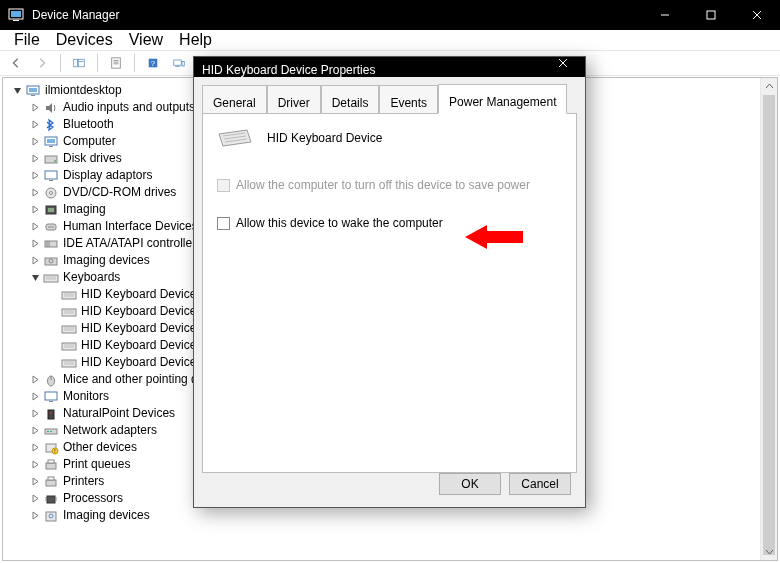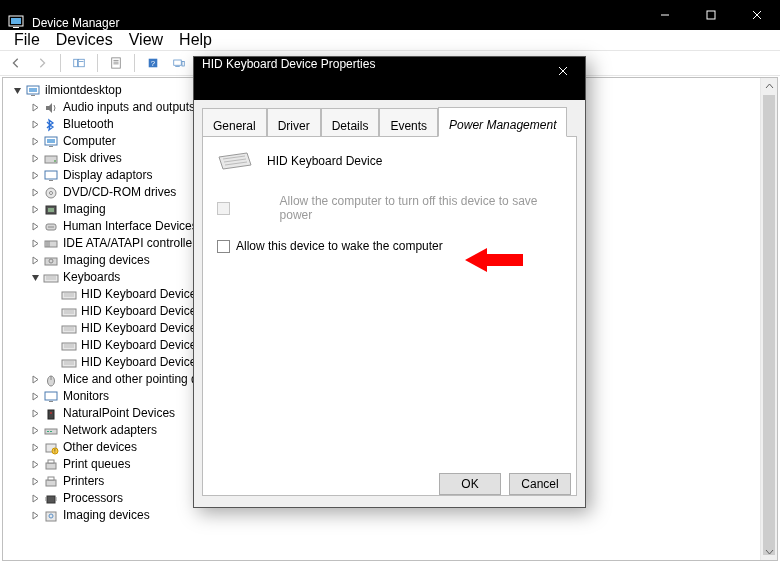--- a/index.html
+++ b/index.html
@@ -1,19 +1,19 @@
 <!DOCTYPE html>
 <html><head>
 <meta charset="utf-8">
 <style>
 * { box-sizing: border-box; font-family: "Segoe UI", Tahoma, sans-serif; }
 body { margin: 0; width: 780px; height: 563px; background: #fff; overflow: hidden; font-size: 12px; position: relative; }
 
 
-.titlebar { height: 30px; background: #000; color: #fff; display: flex; align-items: flex-end; padding: 0 0 0 8px; }
+.titlebar { height: 30px; background: #000; color: #fff; display: flex; align-items: center; padding: 0 0 0 8px; }
 .titlebar .appicon { width: 16px; height: 16px; margin-right: 8px; display:inline-flex; }
 .titlebar .title { flex: 1; font-size: 12px; }
 .titlebar .winbtn { width: 46px; height: 30px; display: flex; align-items: center; justify-content: center; color: #fff; }
 .titlebar .winbtn svg { width:10px; height:10px; }
 
 
 .menubar { height: 20px; display: flex; align-items: center; padding: 0 6px; background: #fff; border-bottom: 0; }
 .menubar .mi { padding: 2px 8px; font-size: 16px; }
 
 
@@ -33,35 +33,35 @@
 .ind2 { padding-left: 22px; }
 .ind3 { padding-left: 40px; }
 
 
 .vscroll { position: absolute; right: 0; top: 0; bottom: 0; width: 17px; background: #f0f0f0; border-left:1px solid #e6e6e6; }
 .vscroll .arrow { height: 17px; display:flex; align-items:center; justify-content:center; color:#606060; }
 .vscroll .thumb { position:absolute; left:2px; right:2px; top:17px; height: 460px; background:#cdcdcd; }
 
 
 .dialog { position: absolute; left: 193px; top: 56px; width: 393px; height: 452px; background: #f0f0f0; border: 1px solid #555; box-shadow: 5px 5px 18px rgba(0,0,0,.35); }
-.dlg-title { height: 43px; background: #000; color: #fff; display:flex; align-items:flex-start; padding: 0 8px; font-size:12px; }
+.dlg-title { height: 20px; background: #000; color: #fff; display:flex; align-items:flex-end; padding: 0 8px; font-size:12px; }
 .dlg-title .t { flex:1; }
 .dlg-close { width: 28px; height: 28px; display:flex; align-items:center; justify-content:center; color:#fff; }
 
 .tabs { display:flex; align-items:flex-end; padding: 6px 8px 0 8px; }
 .tab { padding: 10px 10px 4px; font-size: 12px; border: 1px solid #bcbcbc; border-bottom: none; background: #f0f0f0; margin-right: 0; position:relative; top:1px; }
-.tab.active { background: #fff; border-bottom: 1px solid #fff; z-index:2;font-style:italic; }
+.tab.active { background: #fff; border-bottom: 1px solid #fff; z-index:2; }
 .tab:not(.active) { background: #f6f6f6; }
 
 .tabpage { background:#fff; border:1px solid #bcbcbc; margin: 0 8px 8px 8px; height: 360px; padding: 14px 14px; position:relative; }
 .devrow { display:flex; align-items:center; margin-bottom: 28px; }
 .kbicon { width: 36px; height: 20px; margin-right: 14px; display:inline-flex; }
 
 .cbrow { display:flex; align-items:center; height:18px; font-size:12px; }
-.cbrow.disabled { color:#9a9a9a;gap:44px; }
+.cbrow.disabled { color:#9a9a9a; }
 .cbrow .box { width:13px; height:13px; border:1px solid #888; margin-right:6px; background:#fff; }
 .cbrow.disabled .box { border-color:#c6c6c6; background:#f2f2f2; }
 
 .arrow-callout { position:absolute; left: 262px; top: 108px; }
 
 .dlg-buttons { position:absolute; right: 14px; bottom: 12px; display:flex; gap:8px; }
 .dlg-buttons button { width: 62px; height: 22px; font-size:12px; background:#e1e1e1; border:1px solid #adadad; }
 </style>
 </head>
 <body>

